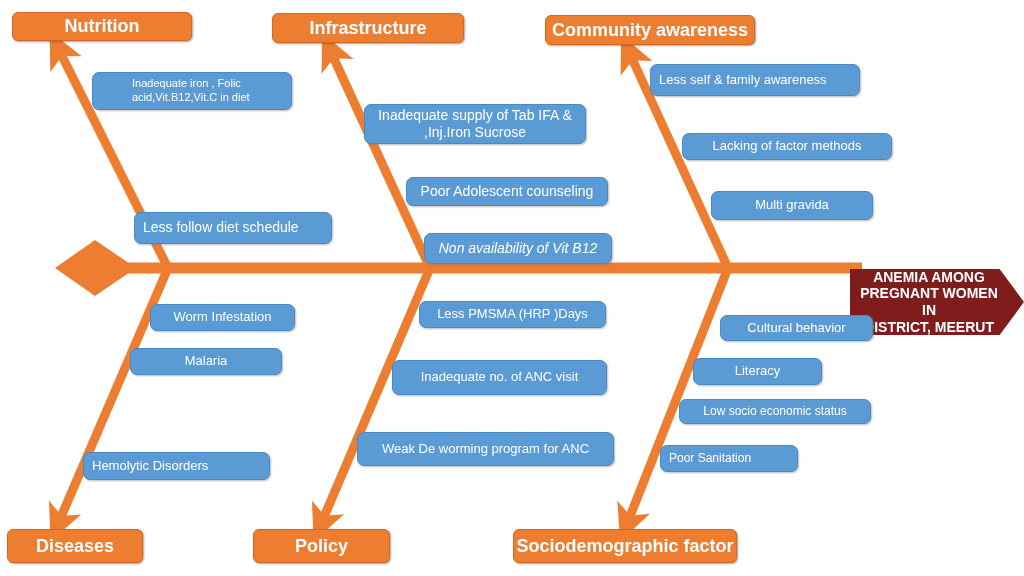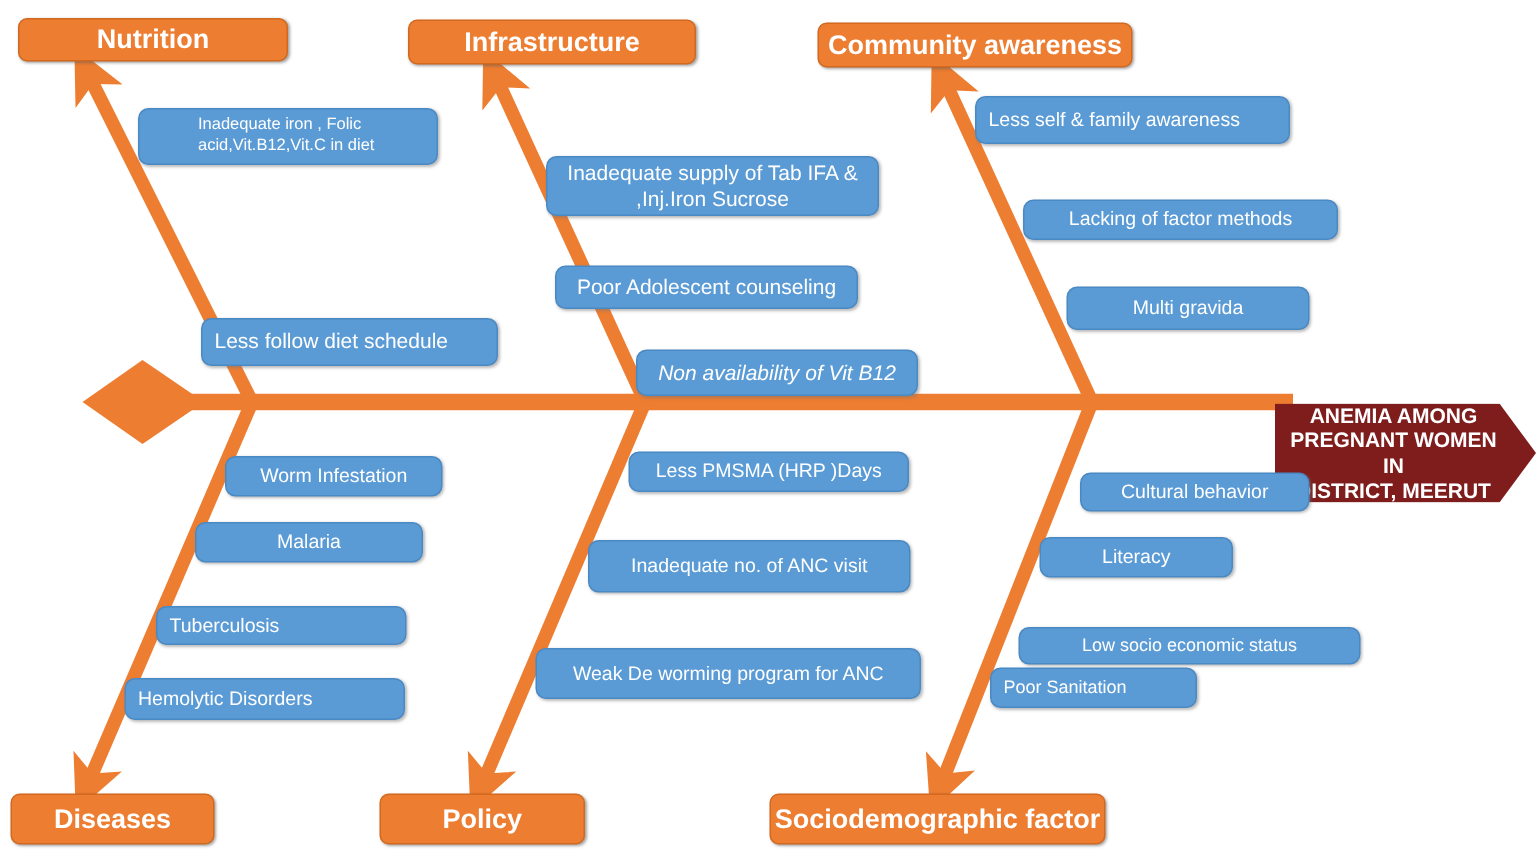--- a/index.html
+++ b/index.html
@@ -142,21 +142,21 @@
     <span>Less follow diet schedule</span>
   </div>
 
   <div class="cause center sz14" style="left:364px; top:72px; width:222px; height:40px;">
     <div>
       <div>Inadequate supply of  Tab IFA &amp;</div>
       <div>,Inj.Iron Sucrose</div>
     </div>
   </div>
 
-  <div class="cause center sz14" style="left:370px; top:145px; width:202px; height:29px;">
+  <div class="cause center sz14" style="left:406px; top:145px; width:202px; height:29px;">
     <span>Poor  Adolescent counseling</span>
   </div>
 
   <div class="cause center sz14" style="left:424px; top:201px; width:188px; height:31px;font-style:italic;">
     <span>Non availability of Vit B12</span>
   </div>
 
   <div class="cause left sz13" style="left:650px; top:64px; width:210px; height:32px;">
     <span>Less self &amp; family awareness</span>
   </div>
@@ -170,23 +170,20 @@
   </div>
 
   <div class="cause center sz13" style="left:150px; top:304px; width:145px; height:27px;">
     <span>Worm Infestation</span>
   </div>
 
   <div class="cause center sz13" style="left:130px; top:348px; width:152px; height:27px;">
     <span>Malaria</span>
   </div>
 
-  <div class="cause left sz13" style="left:104px; top:404px; width:167px; height:26px;">
-    <span>Tuberculosis</span>
-  </div>
 
   <div class="cause left sz13" style="left:83px; top:452px; width:187px; height:28px;">
     <span>Hemolytic Disorders</span>
   </div>
 
   <div class="cause center sz13" style="left:419px; top:301px; width:187px; height:27px;">
     <span>Less PMSMA (HRP )Days</span>
   </div>
 
   <div class="cause center sz13" style="left:392px; top:360px; width:215px; height:35px;">
@@ -198,21 +195,21 @@
   </div>
 
   <div class="cause center sz13" style="left:720px; top:315px; width:153px; height:26px;">
     <span>Cultural behavior</span>
   </div>
 
   <div class="cause center sz13" style="left:693px; top:358px; width:129px; height:27px;">
     <span>Literacy</span>
   </div>
 
-  <div class="cause center sz12" style="left:679px; top:418px; width:228px; height:25px;align-items:center;">
+  <div class="cause center sz12" style="left:679px; top:399px; width:192px; height:25px;align-items:center;">
     <span>Low socio economic status</span>
   </div>
 
   <div class="cause left sz12" style="left:660px; top:445px; width:138px; height:27px;">
     <span>Poor Sanitation</span>
   </div>
 
 </div>
 
 </body></html>

